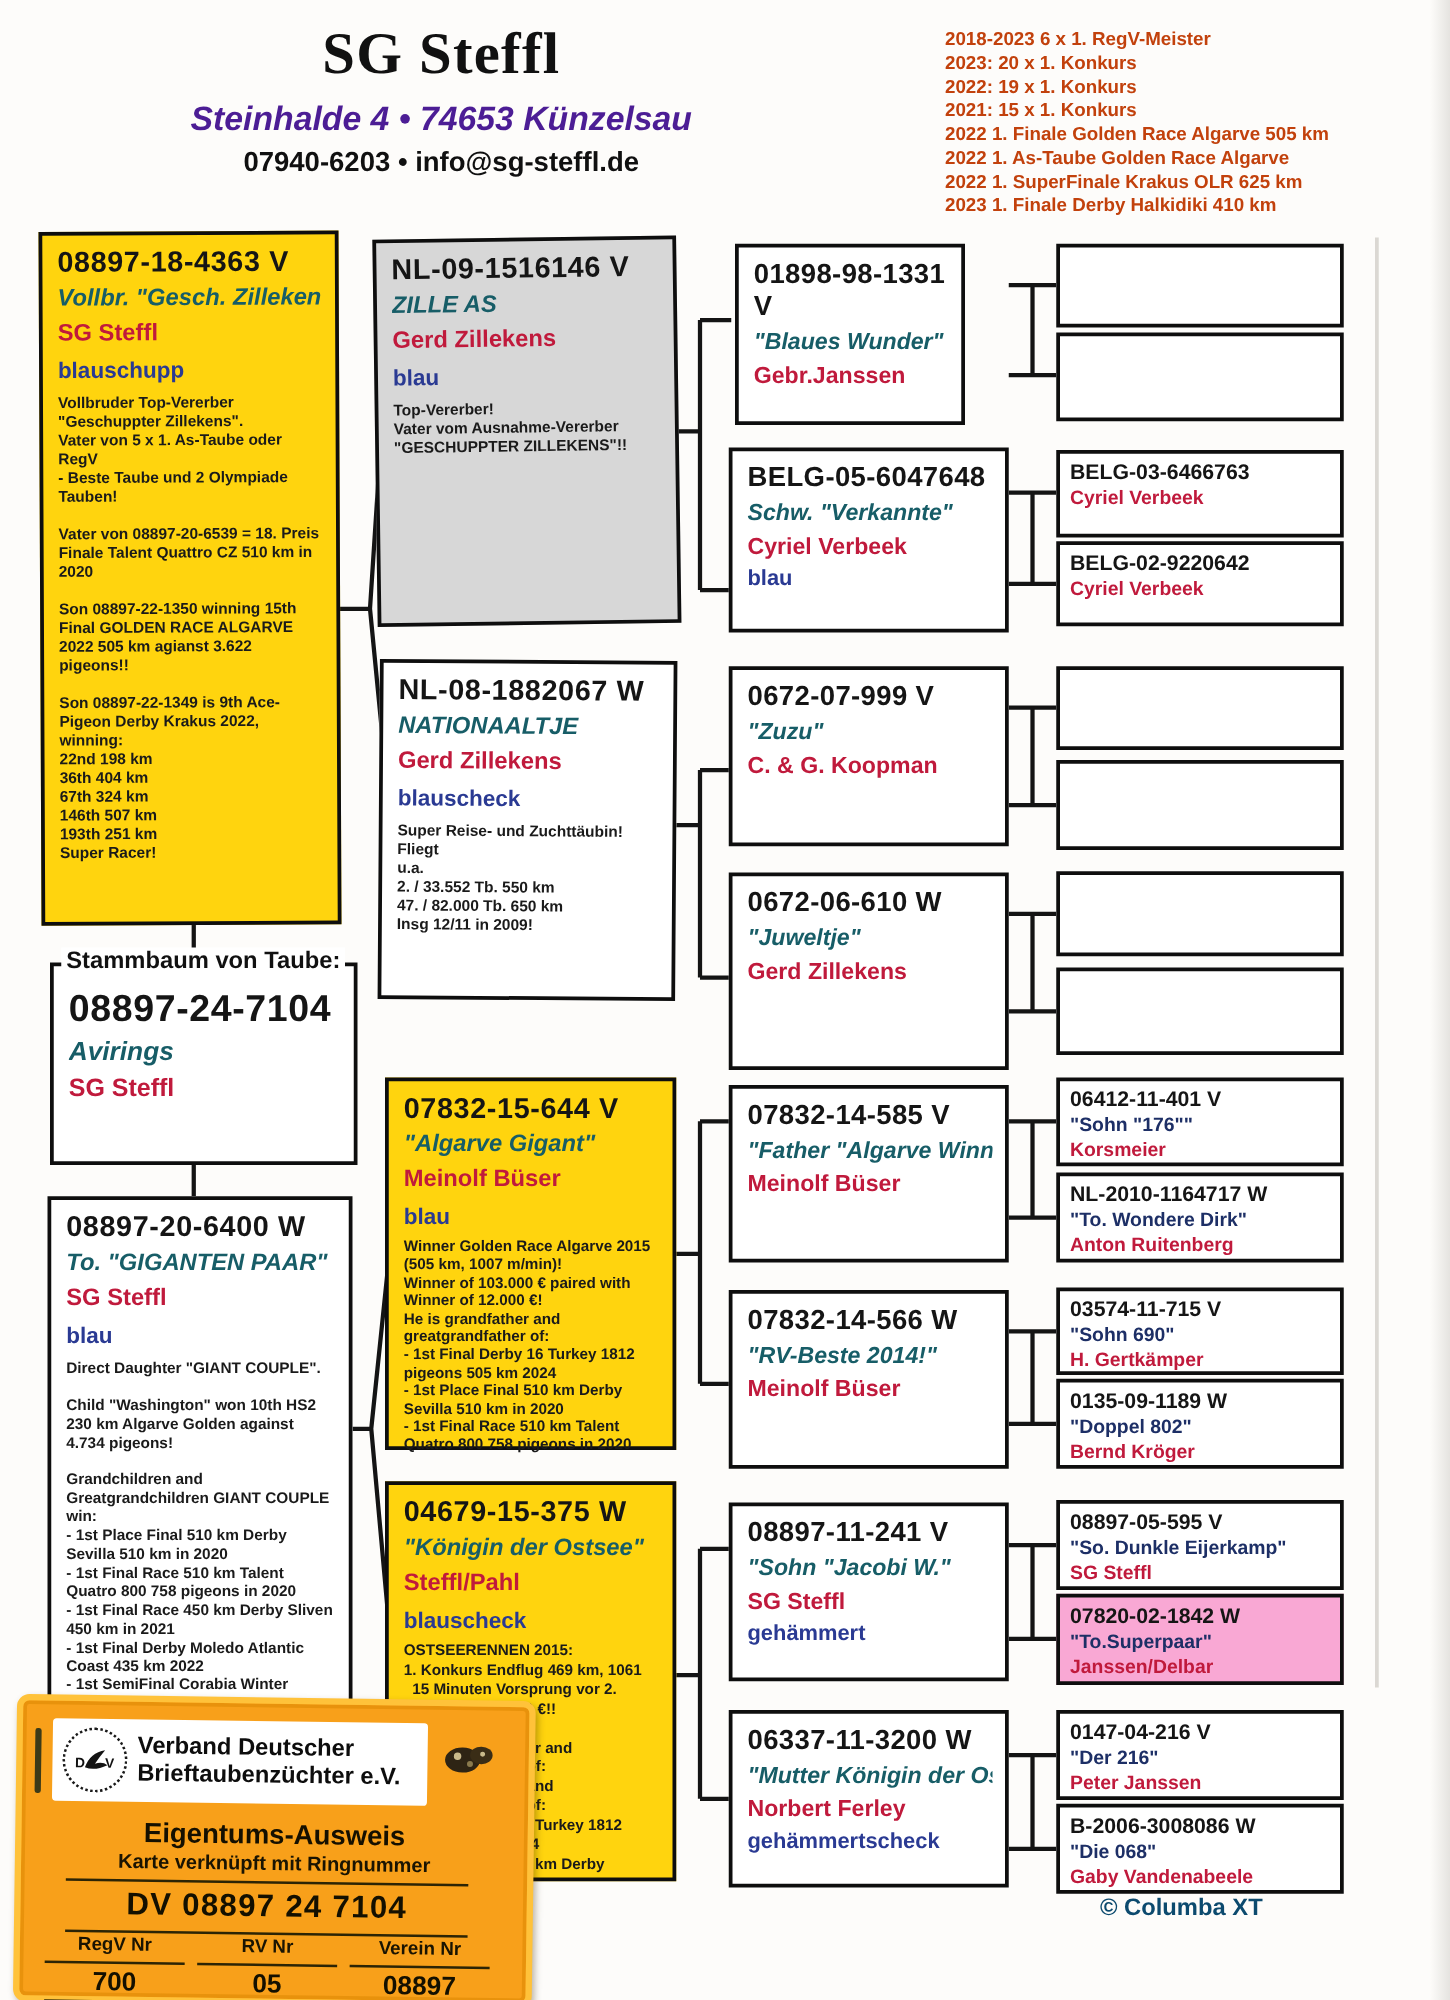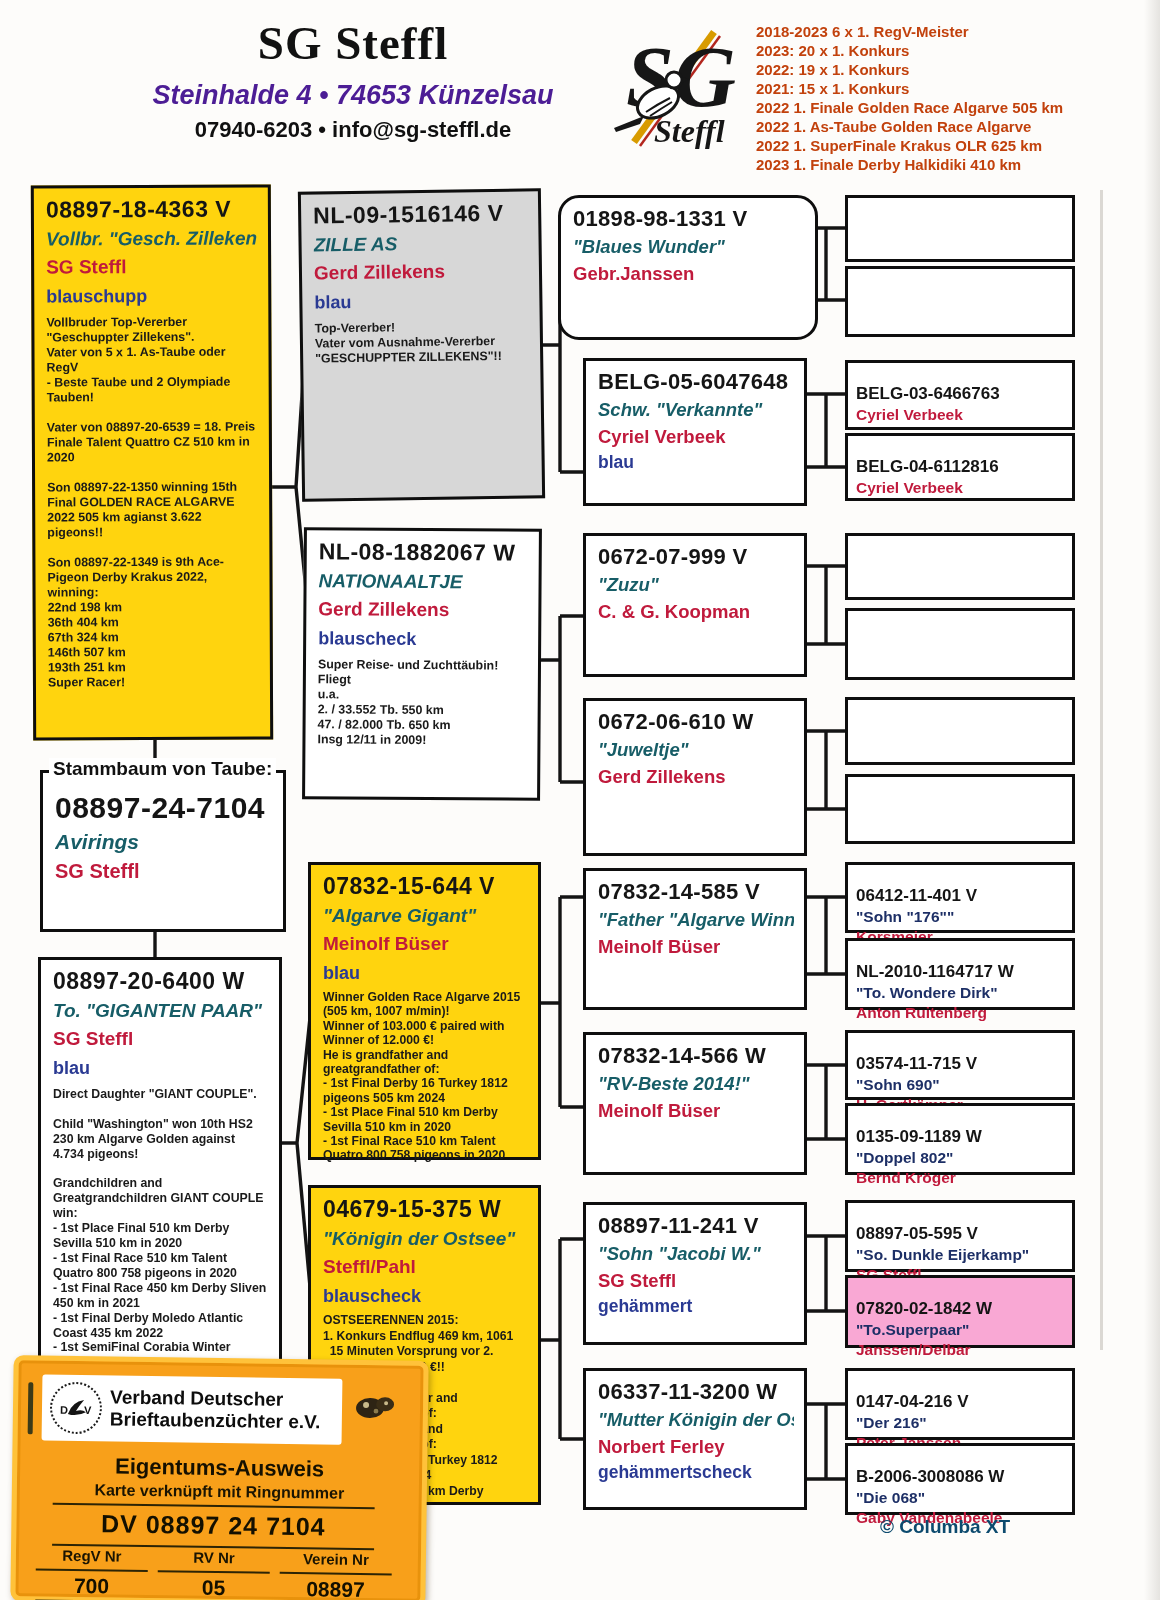--- a/index.html
+++ b/index.html
@@ -43,31 +43,31 @@
   .b-mf{left:308px;top:862px;width:233px;height:298px;}
   .b-mf .notes{font-size:12.2px;line-height:14.4px;margin-top:6px;}
   .b-mm{left:308px;top:1185px;width:233px;height:320px;}
   .b-mm .notes{font-size:12.2px;line-height:15.5px;margin-top:6px;}
   .b-mother .notes{font-size:12.3px;line-height:14.9px;}
 
   .mid .ring{font-size:22px;font-weight:bold;letter-spacing:.3px;}
   .mid .name{font-size:18.5px;font-weight:bold;font-style:italic;color:#175d67;margin-top:4px;white-space:nowrap;overflow:hidden;}
   .mid .owner{font-size:18.5px;font-weight:bold;color:#c01a3c;margin-top:5px;}
   .mid .colorword{font-size:17.5px;font-weight:600;color:#2a3a93;margin-top:4px;}
-  .b-fff{left:558px;top:195px;width:260px;height:145px;border-radius:21px;}
+  .b-fff{left:588px;top:195px;width:184px;height:145px;}
   .b-ffm{left:583px;top:358px;width:224px;height:148px;}
   .b-fmf{left:583px;top:533px;width:224px;height:144px;}
   .b-fmm{left:583px;top:698px;width:224px;height:158px;}
   .b-mff{left:583px;top:868px;width:224px;height:142px;}
   .b-mfm{left:583px;top:1032px;width:224px;height:143px;}
   .b-mmf{left:583px;top:1202px;width:224px;height:143px;}
   .b-mmm{left:583px;top:1368px;width:224px;height:142px;}
 
   .small{left:845px;width:230px;}
-  .small .inner{padding:20px 8px;}
+  .small .inner{padding:4px 8px;}
   .small .ring{font-size:17px;font-weight:bold;line-height:1.3;}
   .small .name{font-size:15.5px;font-weight:600;color:#1d2f66;line-height:1.3;white-space:nowrap;overflow:hidden;}
   .small .owner{font-size:15.5px;font-weight:bold;color:#c01a3c;line-height:1.3;}
   .g1{top:195px;height:67px;} .g2{top:266px;height:71px;}
   .g3{top:360px;height:70px;} .g4{top:433px;height:68px;}
   .g5{top:533px;height:67px;} .g6{top:608px;height:72px;}
   .g7{top:697px;height:68px;} .g8{top:774px;height:70px;}
   .g9{top:862px;height:71px;} .g10{top:938px;height:72px;}
   .g11{top:1030px;height:70px;} .g12{top:1103px;height:72px;}
   .g13{top:1200px;height:72px;} .g14{top:1275px;height:73px;}
@@ -132,36 +132,20 @@
       <path d="M807,1404 H845 M807,1479 H845 M826,1404 V1479"></path>
     </g>
   </svg>
 
   <div class="hdr">
     <div class="title">SG Steffl</div>
     <div class="addr">Steinhalde 4 • 74653 Künzelsau</div>
     <div class="contact">07940-6203 • info@sg-steffl.de</div>
   </div>
 
-  <div class="logo">
-    <svg width="150" height="148" viewBox="0 0 150 148">
-      <path d="M118,12 L38,122" stroke="#d89b00" stroke-width="7"></path>
-      <path d="M124,16 L44,126" stroke="#b3261e" stroke-width="2.5"></path>
-      <text x="30" y="86" font-family="Liberation Serif,serif" font-style="italic" font-weight="bold" font-size="86" fill="#161616">SG</text>
-      <g>
-        <path d="M18,108 L48,96 L44,104 L20,112 Z" fill="#161616"></path>
-        <ellipse cx="62" cy="82" rx="22" ry="14" fill="#fff" stroke="#161616" stroke-width="3" transform="rotate(-28 62 82)"></ellipse>
-        <circle cx="78" cy="60" r="8" fill="#fff" stroke="#161616" stroke-width="3"></circle>
-        <path d="M85,57 L94,59 L85,63 Z" fill="#161616"></path>
-        <path d="M50,92 Q62,84 74,78" stroke="#161616" stroke-width="2" fill="none"></path>
-        <path d="M54,96 Q66,88 76,82" stroke="#161616" stroke-width="2" fill="none"></path>
-      </g>
-      <text x="58" y="122" font-family="Liberation Serif,serif" font-style="italic" font-weight="bold" font-size="32" fill="#161616">Steffl</text>
-    </svg>
-  </div>
 
   <div class="ach">
     <div>2018-2023 6 x 1. RegV-Meister</div>
     <div>2023: 20 x 1. Konkurs</div>
     <div>2022: 19 x 1. Konkurs</div>
     <div>2021: 15 x 1. Konkurs</div>
     <div>2022 1. Finale Golden Race Algarve 505 km</div>
     <div>2022 1. As-Taube Golden Race Algarve</div>
     <div>2022 1. SuperFinale Krakus OLR 625 km</div>
     <div>2023 1. Finale Derby Halkidiki 410 km</div>
@@ -374,21 +358,21 @@
   <div class="pbox small g2"></div>
 
   <div class="pbox small g3">
       <div class="inner">
     <div class="ring">BELG-03-6466763</div>
     <div class="owner">Cyriel Verbeek</div>
   </div>
     </div>
   <div class="pbox small g4">
       <div class="inner">
-    <div class="ring">BELG-04-6112816</div>
+    <div class="ring">BELG-02-9220642</div>
     <div class="owner">Cyriel Verbeek</div>
   </div>
     </div>
 
   <div class="pbox small g5"></div>
   <div class="pbox small g6"></div>
   <div class="pbox small g7"></div>
   <div class="pbox small g8"></div>
 
   <div class="pbox small g9">

